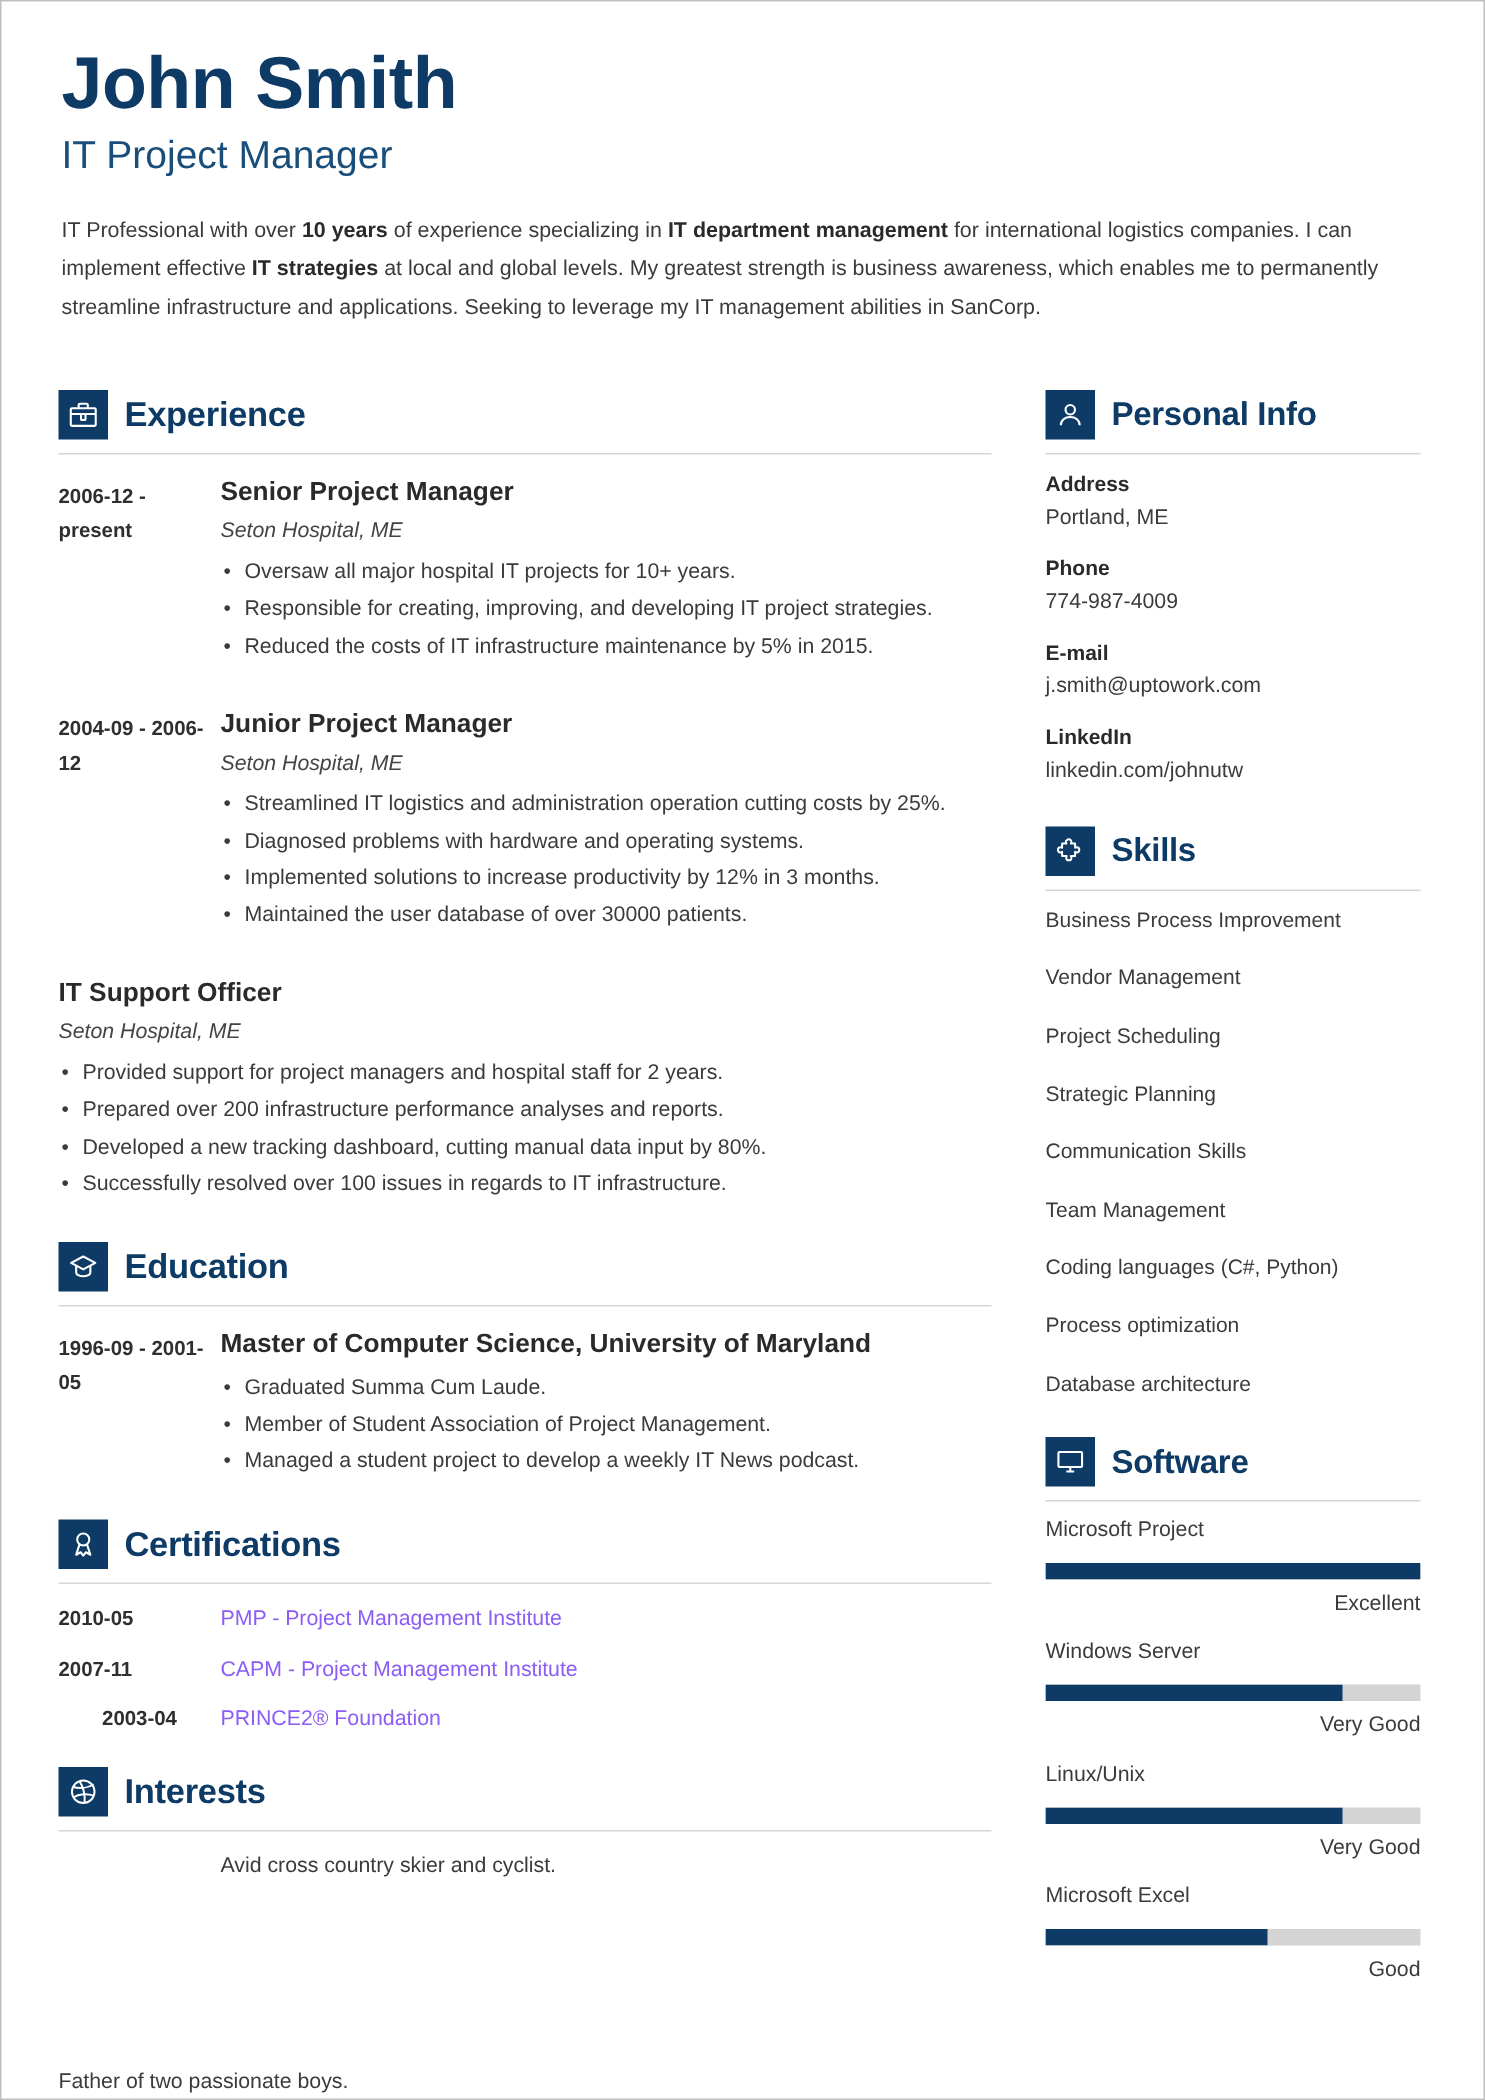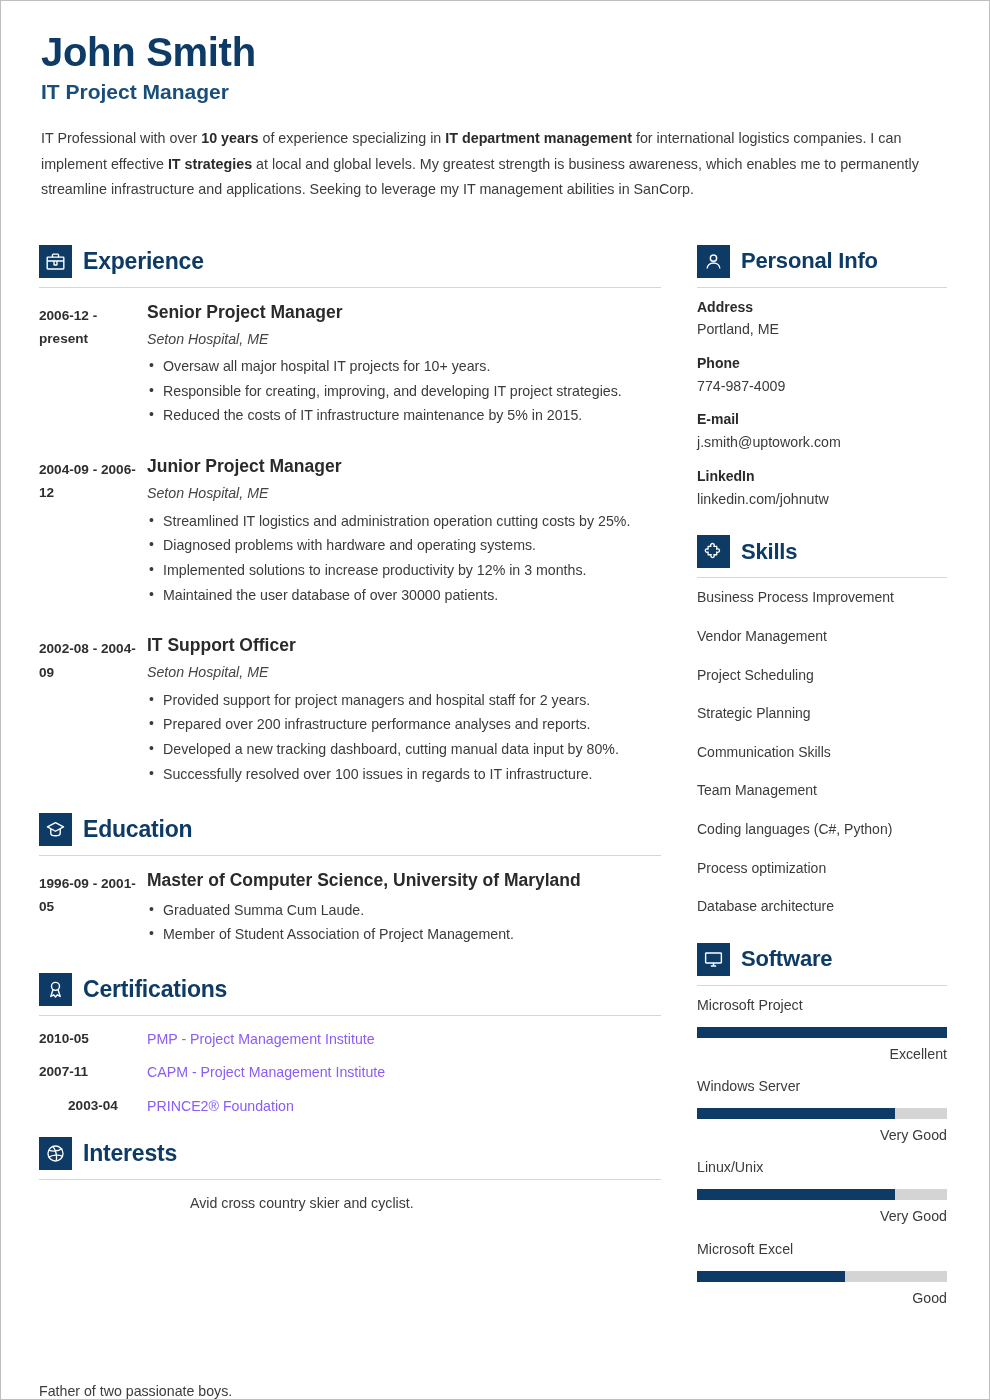--- a/index.html
+++ b/index.html
@@ -19,31 +19,31 @@
     background: #ffffff;
     border: 1px solid #bfbfbf;
     overflow: hidden;
   }
   .inner {
     padding: 30px 38px 0 38px;
   }
 
   
   .name {
-    font-size: 40px;
+    font-size: 49px;
     font-weight: bold;
     color: #0d3b66;
     letter-spacing: -0.3px;
     line-height: 1.05;
     margin: 0 0 6px 2px;
   }
   .job-title {
-    font-size: 21px;
+    font-size: 26px;
     color: #1a4e7a;
-    font-weight: bold;
+    font-weight: normal;
     margin: 0 0 22px 2px;
     line-height: 1.2;
   }
   .summary {
     font-size: 14.3px;
     color: #3b3b3b;
     line-height: 1.78;
     margin: 0 0 0 2px;
     max-width: 912px;
   }
@@ -178,21 +178,20 @@
   .cert-text {
     font-size: 14.2px;
     color: #8b5cf6;
     line-height: 1.3;
   }
 
   
   .interest-row {
     display: flex;
     margin-bottom: 18px;
-    gap: 43px;
   }
   .interest-row:last-child { margin-bottom: 0; flex-direction: column; }
   .interest-spacer {
     width: 108px;
     flex: 0 0 108px;
   }
   .interest-text {
     font-size: 14.2px;
     color: #3b3b3b;
     line-height: 1.3;
@@ -299,21 +298,20 @@
                   <div class="entry-org">Seton Hospital, ME</div>
                   <ul class="bullets">
                     <li>Streamlined IT logistics and administration operation cutting costs by 25%.</li>
                     <li>Diagnosed problems with hardware and operating systems.</li>
                     <li>Implemented solutions to increase productivity by 12% in 3 months.</li>
                     <li>Maintained the user database of over 30000 patients.</li>
                   </ul>
                 </div>
               </div>
               <div class="entry">
-                <div class="entry-date">2002-08 - 2004-09</div>
                 <div class="entry-body">
                   <div class="entry-role">IT Support Officer</div>
                   <div class="entry-org">Seton Hospital, ME</div>
                   <ul class="bullets">
                     <li>Provided support for project managers and hospital staff for 2 years.</li>
                     <li>Prepared over 200 infrastructure performance analyses and reports.</li>
                     <li>Developed a new tracking dashboard, cutting manual data input by 80%.</li>
                     <li>Successfully resolved over 100 issues in regards to IT infrastructure.</li>
                   </ul>
                 </div>
@@ -333,20 +331,21 @@
           </div>
           <div class="sec-rule"></div>
           <div id="education-entries">
               <div class="entry">
                 <div class="entry-date">1996-09 - 2001-05</div>
                 <div class="entry-body">
                   <div class="edu-degree">Master of Computer Science, University of Maryland</div>
                   <ul class="bullets">
                     <li>Graduated Summa Cum Laude.</li>
                     <li>Member of Student Association of Project Management.</li>
+                    <li>Managed a student project to develop a weekly IT News podcast.</li>
                   </ul>
                 </div>
               </div>
             </div>
         </div>
 
         <div class="section" style="margin-top:26px;">
           <div class="sec-head">
             <span class="sec-icon">
               <svg width="21" height="21" viewBox="0 0 24 24" fill="none" stroke="#ffffff" stroke-width="1.6" stroke-linejoin="round">

